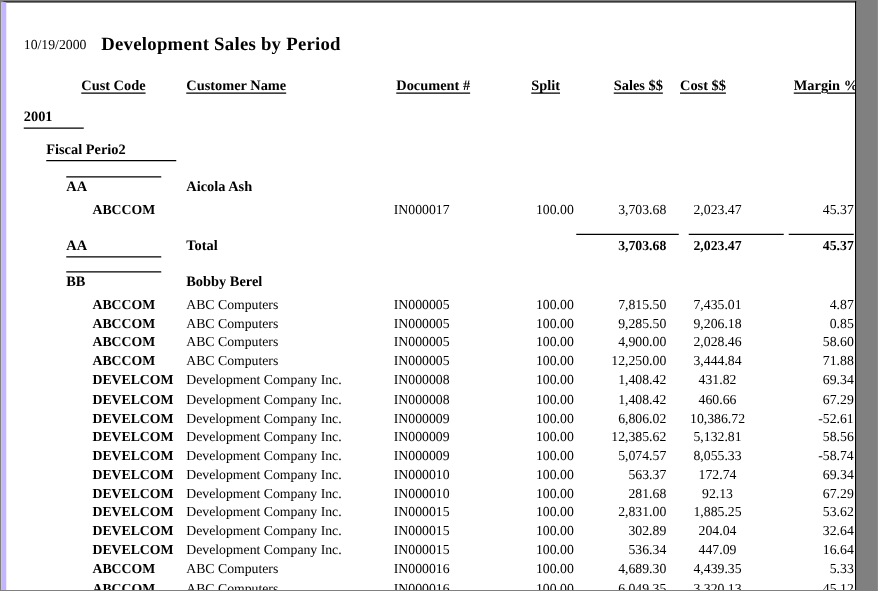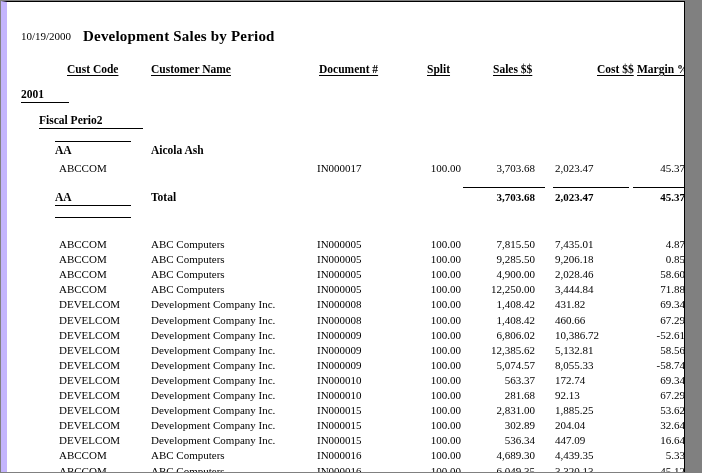--- a/index.html
+++ b/index.html
@@ -27,21 +27,21 @@
     width: 702px; height: 473px;
     background: #808080;
   }
   #page {
     position: absolute;
     left: 1px;
     top: 1px;
     width: 684px;
     height: 471px;
     background: #ffffff;
-    border-left: 6px solid #c4b5fd;
+    border-left: 4px solid #c4b5fd;
     border-top: 1px solid #000000;
     border-right: 1px solid #000000;
     box-sizing: border-box;
     overflow: hidden;
   }
   #page-inner {
     position: relative;
     width: 100%;
     height: 100%;
   }
@@ -57,41 +57,41 @@
     position: absolute;
     top: 0;
     font-size: 11px;
     line-height: 15px;
     color: #000000;
   }
 
   
   .c-date   { left: 14px;  }
   .c-title  { left: 76px;  font-size: 15px; font-weight: bold; letter-spacing: 0.2px; }
-  .c-cust   { left: 52px;  width: 84px; }
+  .c-cust   { left: 69px;  width: 84px; font-weight: bold; }
   .c-name   { left: 144px; width: 168px; }
   .c-doc    { left: 310px; width: 86px; }
   .c-split  { left: 398px; width: 56px; text-align: right; }
   .c-sales  { left: 452px; width: 76px; text-align: right; }
-  .c-cost   { left: 548px; width: 74px; text-align: left; }
+  .c-cost   { left: 532px; width: 74px; text-align: center; }
   .c-margin { left: 628px; width: 50px; text-align: right; }
 
   
   .hdr .cell {
     font-weight: bold;
     font-size: 11.5px;
     text-decoration: underline;
     text-underline-offset: 2px;
   }
   .hdr .c-cust   { left: 60px; width: auto; }
   .hdr .c-name   { left: 144px; width: auto; }
   .hdr .c-doc    { left: 312px; width: auto; }
   .hdr .c-split  { left: 420px; width: auto; text-align: left; }
   .hdr .c-sales  { left: 486px; width: auto; text-align: left; }
-  .hdr .c-cost   { left: 590px; width: auto; text-align: right; }
+  .hdr .c-cost   { left: 539px; width: auto; text-align: right; }
   .hdr .c-margin { left: 630px; width: auto; text-align: left; }
 
   
   .grp-label {
     position: absolute;
     font-weight: bold;
     font-size: 11.5px;
     line-height: 15px;
     color: #000000;
   }
@@ -159,20 +159,24 @@
       <div class="row" style="top:188px;">
         <span class="cell bold" style="left:48px; font-size:11.5px;">AA</span>
         <span class="cell bold" style="left:144px; font-size:11.5px;">Total</span>
         <span class="cell c-sales bold">3,703.68</span>
         <span class="cell c-cost bold">2,023.47</span>
         <span class="cell c-margin bold">45.37</span>
       </div>
       <div class="rule" style="left:48px; top:203px; width:76px;"></div>
 
       <div class="rule" style="left:48px; top:215px; width:76px;"></div>
+      <div class="row" style="top:217px;">
+        <span class="cell bold" style="left:48px; font-size:11.5px;">BB</span>
+        <span class="cell bold" style="left:144px; font-size:11.5px;">Bobby Berel</span>
+      </div>
 
       <div id="bb-rows">
           <div class="row" style="top: 235px;">
             <span class="cell c-cust">ABCCOM</span>
             <span class="cell c-name">ABC Computers</span>
             <span class="cell c-doc">IN000005</span>
             <span class="cell c-split">100.00</span>
             <span class="cell c-sales">7,815.50</span>
             <span class="cell c-cost">7,435.01</span>
             <span class="cell c-margin">4.87</span>

